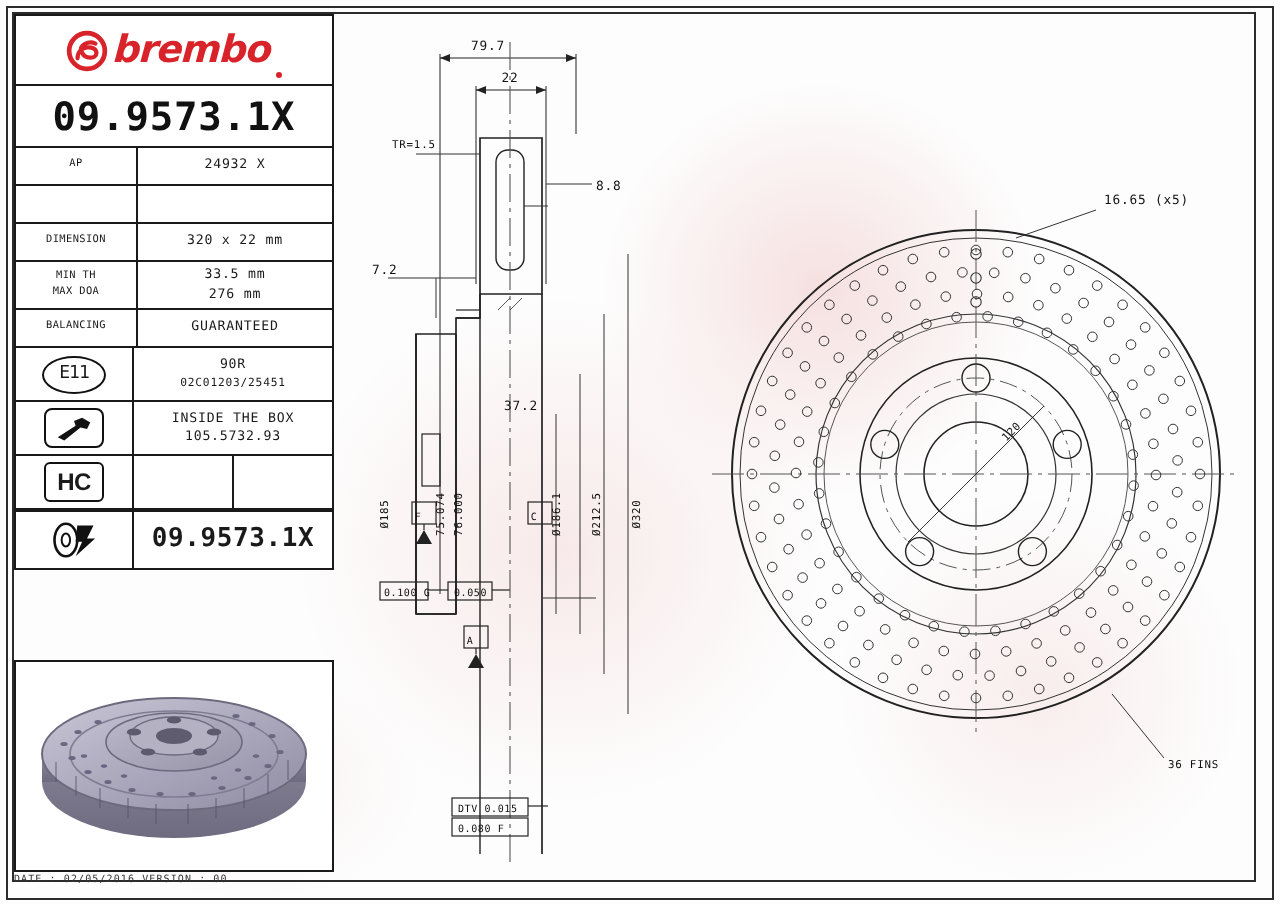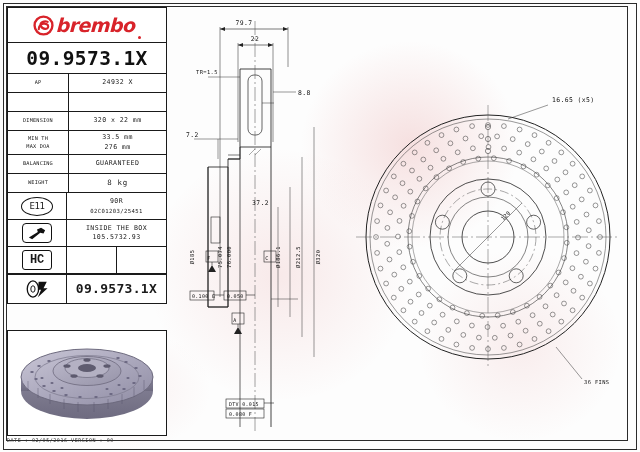--- a/index.html
+++ b/index.html
@@ -50,21 +50,21 @@
           border-bottom:1.3px solid #1a1a1a;}
   .pn-txt{font-size:19.5px;letter-spacing:.4px;font-weight:bold;color:#111;}
 
   
   .ico-cell{width:58px;border-right:1.1px solid #1a1a1a;display:flex;align-items:center;justify-content:center;padding:2px 0;}
   .e11{width:30px;height:17px;border:1.4px solid #111;border-radius:50%;
        display:flex;align-items:center;justify-content:center;
        font-size:9px;font-weight:normal;letter-spacing:-.5px;}
   .hc-box{width:28px;height:18px;border:1.8px solid #111;border-radius:3px;
           display:flex;align-items:center;justify-content:center;
-          font-family:Liberation Mono, monospace;
+          font-family:Liberation Sans, sans-serif;
           font-weight:bold;font-size:12px;letter-spacing:-.3px;text-align:center;}
   .tool-box{width:28px;height:18px;border:1.6px solid #111;border-radius:4px;
             display:flex;align-items:center;justify-content:center;}
   .hc-row .c-val{border-right:1.1px solid #1a1a1a;}
   .hc-row .c-val:last-child{border-right:none;}
 
   
   .photo-box{position:absolute;left:7px;top:330px;width:158px;height:104px;
              border:1.3px solid #1a1a1a;background:#fff;overflow:hidden;}
   .footer{position:absolute;left:7px;top:437px;width:300px;font-size:5px;
@@ -133,24 +133,20 @@
         <span>276 mm</span>
       </div>
     </div>
 
     <div class="row">
       <div class="c-lab">BALANCING</div>
       <div class="c-val small">GUARANTEED</div>
     </div>
 
 
-    <div class="row">
-      <div class="c-lab">WEIGHT</div>
-      <div class="c-val">8 kg</div>
-    </div>
 
     <div class="row" style="min-height:26px">
       <div class="ico-cell">
         <span class="e11">E11</span>
       </div>
       <div class="c-val small">
         <span>90R</span>
         <span style="font-size:5.6px">02C01203/25451</span>
       </div>
     </div>

